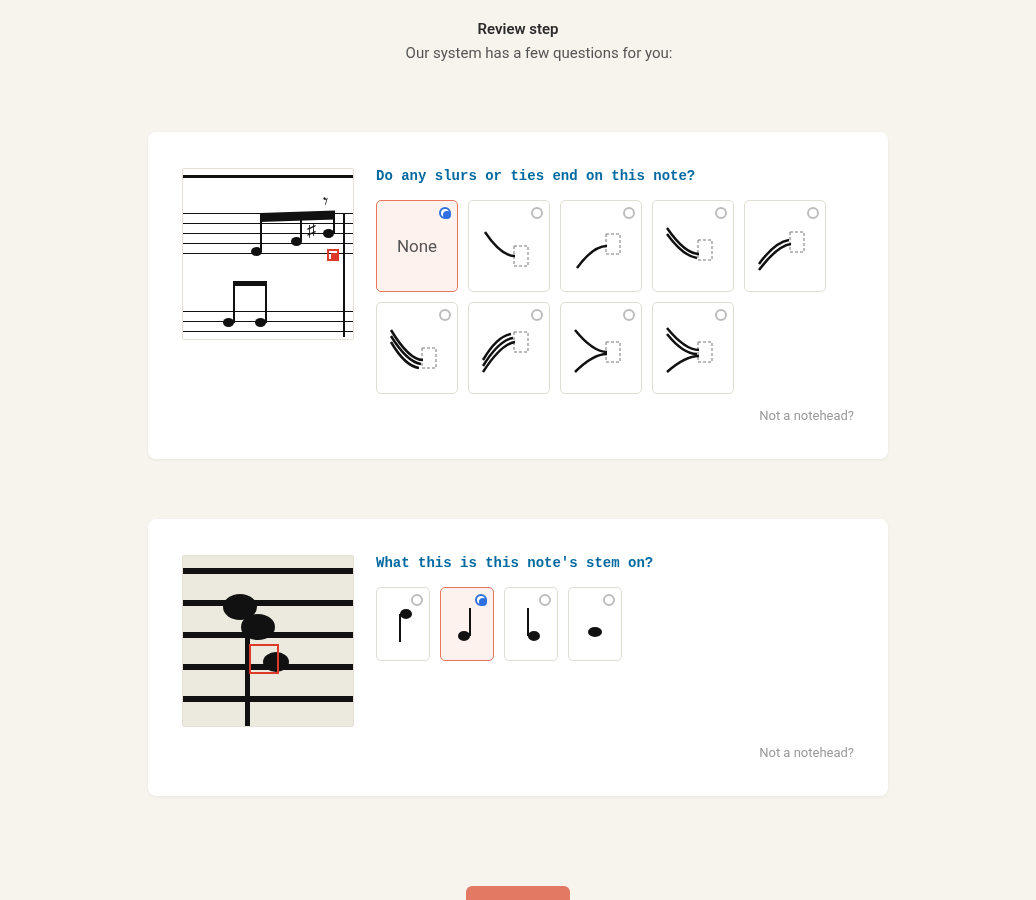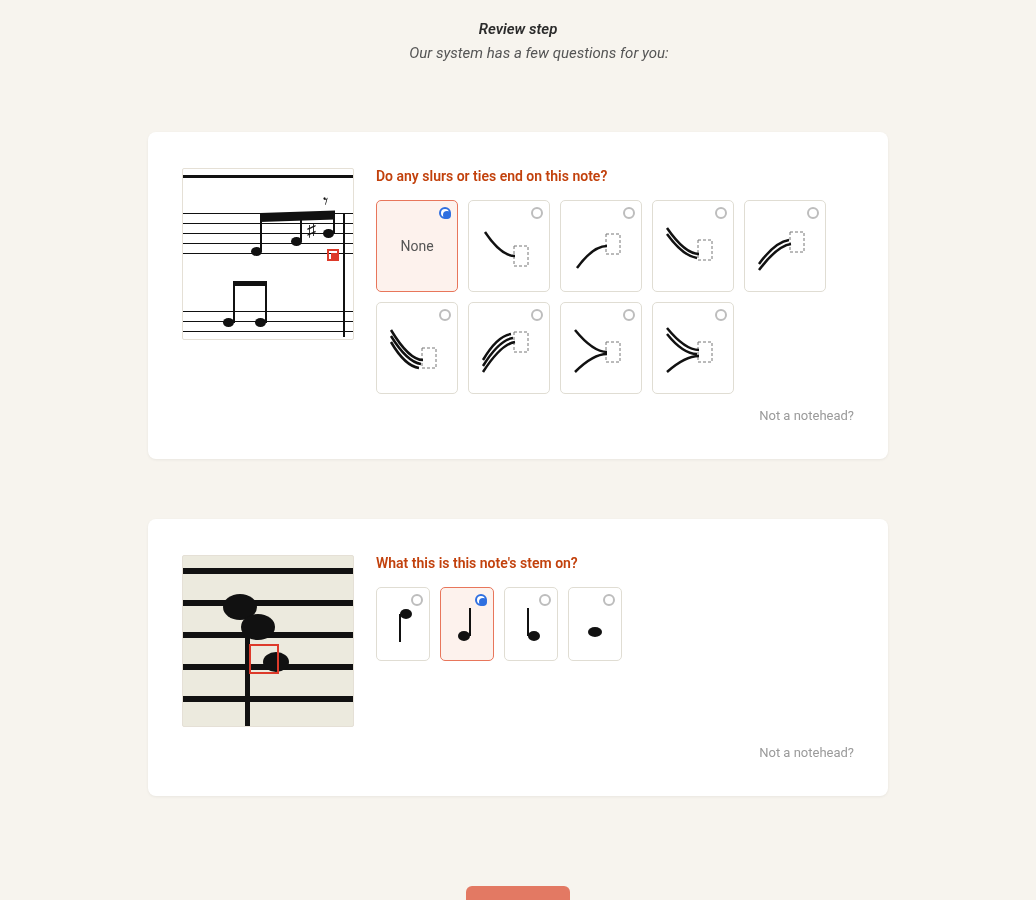--- a/index.html
+++ b/index.html
@@ -9,21 +9,20 @@
     background: #f7f4ee;
     font-family: -apple-system, BlinkMacSystemFont, "Segoe UI", Roboto, Helvetica, Arial, sans-serif;
     color: #333;
     width: 1036px;
     min-height: 900px;
   }
   .header-block {
     text-align: center;
     padding-top: 20px;
     padding-bottom: 10px;
-    font-style: italic;
   }
   .header-title {
     font-weight: 600;
     font-size: 15px;
     color: #2b2b2b;
   }
   .header-sub {
     font-size: 15px;
     color: #555;
     margin-top: 6px;
@@ -52,22 +51,23 @@
     background: #fff;
     overflow: hidden;
     flex-shrink: 0;
   }
   .question-side {
     flex: 1;
   }
   .question-text {
     font-weight: 600;
     font-size: 14px;
-    color: #c2410c;
+    color: #0369a1;
     margin-bottom: 16px;
+    font-family: Liberation Mono, monospace;
   }
   .options-grid {
     display: flex;
     flex-wrap: wrap;
     gap: 10px;
   }
   .option {
     width: 82px;
     height: 92px;
     border: 1px solid #e0ddd3;
@@ -102,21 +102,21 @@
   }
   .option.selected .radio-dot::after {
     content: "";
     position: absolute;
     top: 2px; left: 2px;
     width: 8px; height: 8px;
     background: #2f6fe0;
     border-radius: 50%;
   }
   .option-label {
-    font-size: 14px;
+    font-size: 17px;
     color: #555;
   }
   .not-notehead {
     text-align: right;
     font-size: 13px;
     color: #9a9a9a;
     margin-top: 14px;
     cursor: pointer;
   }
   .option svg { display: block; }

